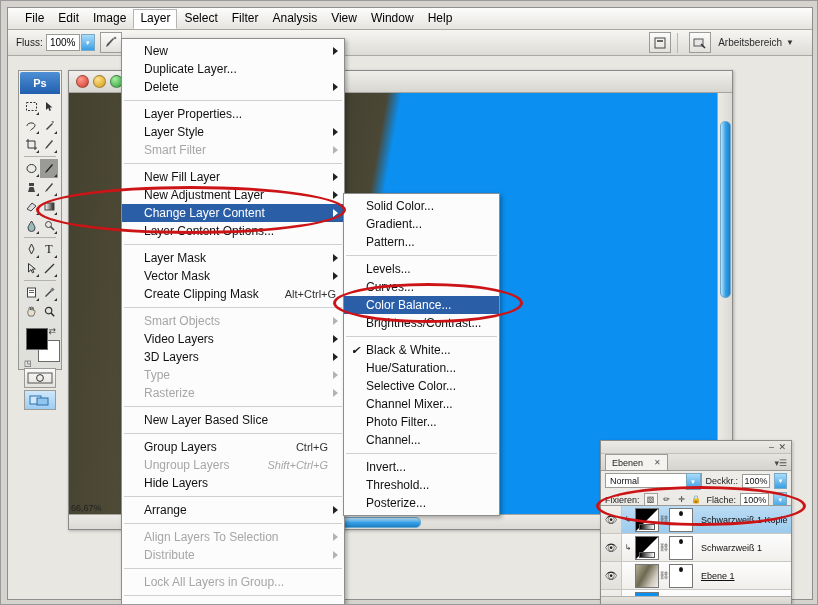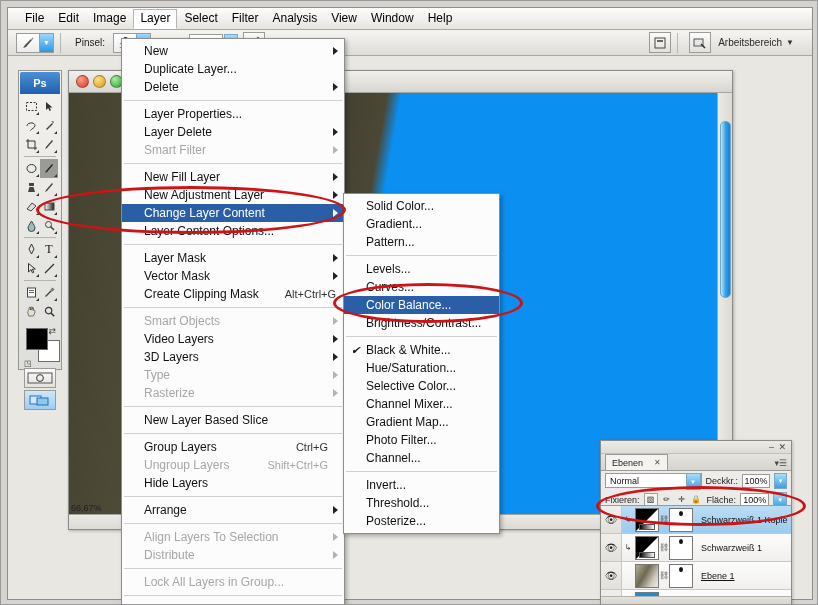--- a/index.html
+++ b/index.html
@@ -241,21 +241,21 @@
     color: #111;
     position: relative;
     white-space: nowrap;
     cursor: default;
   }
   .menu .row.dis { color:#a6a6a6; }
   .menu .row.hl { background:#2a5fa8; color:#fff; }
   .menu .row .sc {
     margin-left:auto; padding-left:26px; font-size:11px; color:#333;
   }
-  .menu .row.dis .sc { color:#a6a6a6; }
+  .menu .row.dis .sc { color:#a6a6a6;font-style:italic; }
   .menu .row .arw {
     position:absolute; right:6px; top:50%; transform:translateY(-50%);
     width:0;height:0;
     border-top:4px solid transparent; border-bottom:4px solid transparent;
     border-left:5px solid #222;
   }
   .menu .row.dis .arw { border-left-color:#b3b3b3; }
   .menu .row.hl .arw { border-left-color:#fff; }
   .menu .row .chk {
     position:absolute; left:7px; top:50%; transform:translateY(-50%);
@@ -413,40 +413,20 @@
       <div class="mi active">Layer</div>
       <div class="mi">Select</div>
       <div class="mi">Filter</div>
       <div class="mi">Analysis</div>
       <div class="mi">View</div>
       <div class="mi">Window</div>
       <div class="mi">Help</div>
     </div>
 
     <div class="optionsbar">
-      <div class="ob-group">
-        <div class="tool-well">
-          <div class="icon-box">
-            <svg width="14" height="14" viewBox="0 0 14 14">
-                <path d="M2 12 L5 11 L11 4 L10 3 L4 9 Z" fill="#4a4a4a"></path>
-                <path d="M10.3 2.7 L11.6 1.4 L12.6 2.4 L11.3 3.7 Z" fill="#8a8a8a"></path>
-              </svg>
-          </div>
-          <div class="blue-arrow">▼</div>
-        </div>
-        <div class="ob-sep"></div>
-        <div class="ob-label">Pinsel:</div>
-        <div class="tool-well">
-          <div class="brush-preview">
-            <div class="dot"></div>
-            <span>100</span>
-          </div>
-          <div class="blue-arrow">▼</div>
-        </div>
-      </div>
 
       <div class="ob-group" style="">
         <div class="ob-label">Fluss:</div>
         <div class="numfield">100%</div>
         <div class="spin">▼</div>
         <div class="sq-btn">
           <svg width="13" height="13" viewBox="0 0 13 13">
               <path d="M2 11 L4 10 L10 3 L9 2 L3 8 Z" fill="#555"></path>
               <circle cx="11" cy="2" r="1.3" fill="#777"></circle>
             </svg>
@@ -695,21 +675,21 @@
         </div>
       <div class="row">
           <span>Delete</span>
           <i class="arw"></i>
         </div>
       <div class="sep"></div>
       <div class="row">
           <span>Layer Properties...</span>
         </div>
       <div class="row">
-          <span>Layer Delete</span>
+          <span>Layer Style</span>
           <i class="arw"></i>
         </div>
       <div class="row dis">
           <span>Smart Filter</span>
           <i class="arw"></i>
         </div>
       <div class="sep"></div>
       <div class="row">
           <span>New Fill Layer</span>
           <i class="arw"></i>
@@ -829,23 +809,20 @@
           <span>Black &amp; White...</span>
         </div>
       <div class="row">
           <span>Hue/Saturation...</span>
         </div>
       <div class="row">
           <span>Selective Color...</span>
         </div>
       <div class="row">
           <span>Channel Mixer...</span>
-        </div>
-      <div class="row">
-          <span>Gradient Map...</span>
         </div>
       <div class="row">
           <span>Photo Filter...</span>
         </div>
       <div class="row">
           <span>Channel...</span>
         </div>
       <div class="sep"></div>
       <div class="row">
           <span>Invert...</span>

